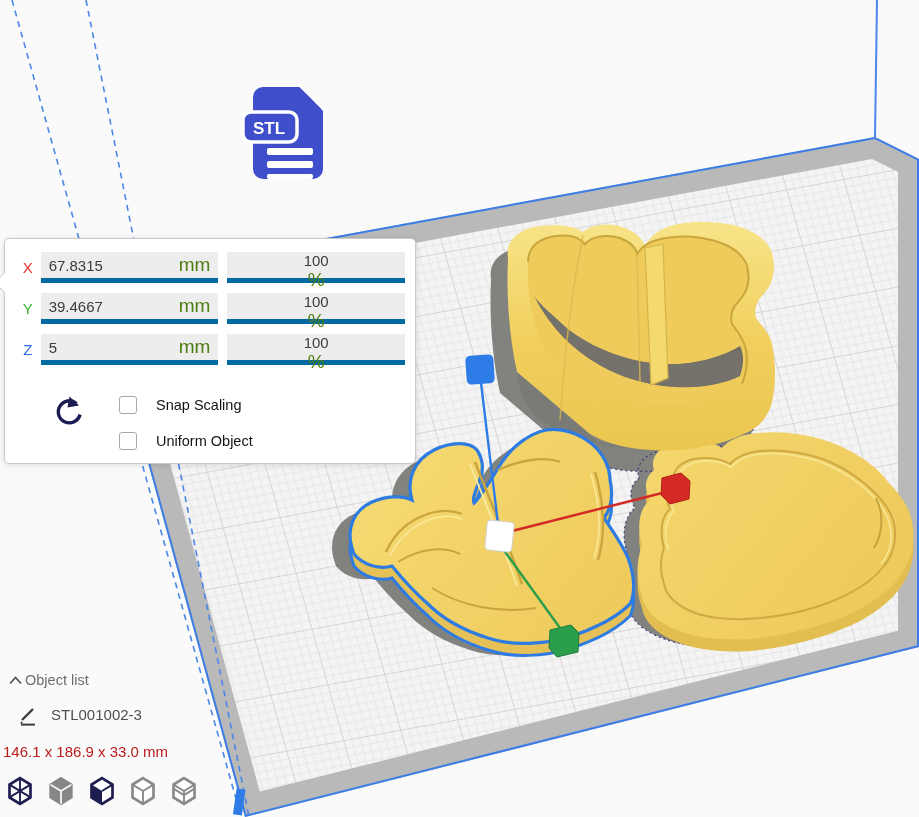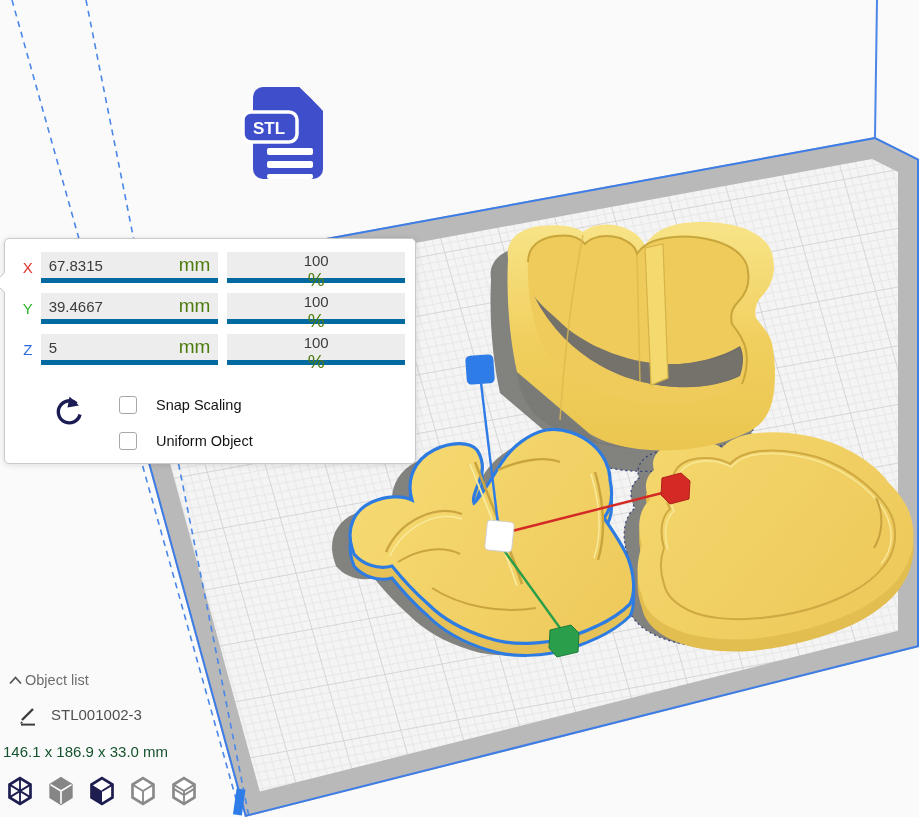--- a/index.html
+++ b/index.html
@@ -35,21 +35,21 @@
 
   
   .stl-icon{position:absolute;left:241px;top:84px;width:88px;height:100px;}
 
   
   .objlist{position:absolute;left:0;top:664px;width:230px;}
   .objlist-header{position:absolute;left:8px;top:8px;display:flex;align-items:center;cursor:pointer;}
   .objlist-header .txt{font-size:14.5px;color:#6d6d6d;margin-left:2px;}
   .objlist-item{position:absolute;left:18px;top:42px;display:flex;align-items:flex-start;cursor:pointer;}
   .objlist-item .txt{font-size:15px;color:#4f4f4f;margin-left:12px;}
-  .objlist-dims{position:absolute;left:3px;top:79px;font-size:15px;color:#14532d;}
+  .objlist-dims{position:absolute;left:3px;top:79px;font-size:15px;color:#b91c1c;}
   .view-icons{position:absolute;left:6px;top:112px;display:flex;}
   .view-icons .vicon{margin-right:13px;cursor:pointer;}
 </style>
 </head>
 <body>
 
 <div class="stage">
 
   <svg class="viewport" viewBox="0 0 919 817">
     <defs>

